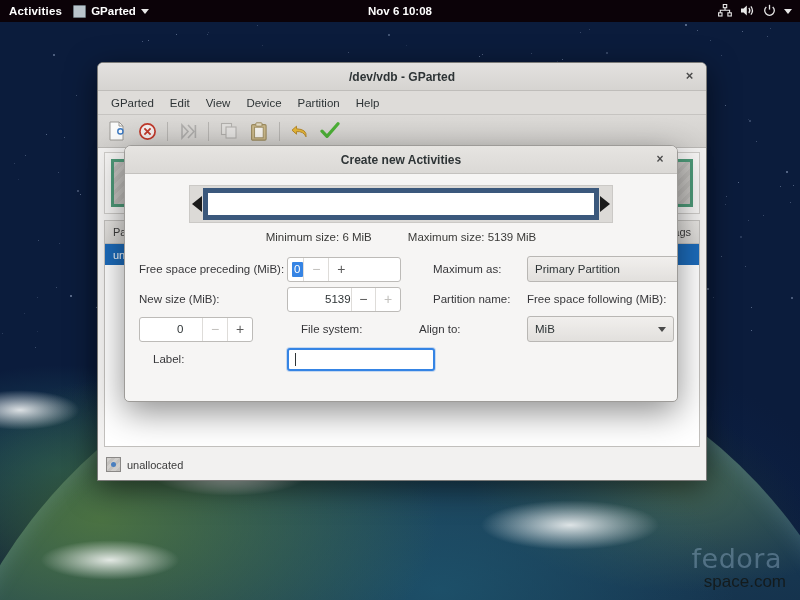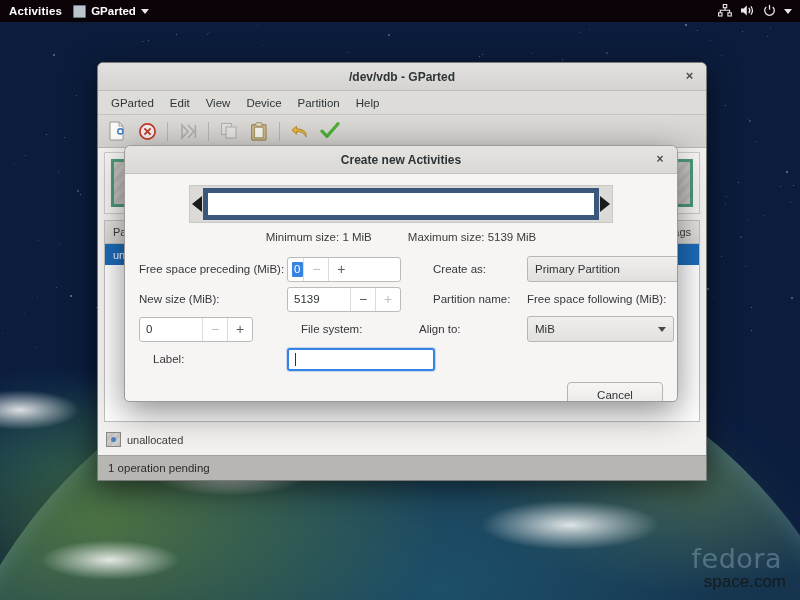--- a/index.html
+++ b/index.html
@@ -249,21 +249,21 @@
   #form .lbl.right-col { padding-left: 14px; }
 
   .spin {
     display: flex; align-items: stretch;
     width: 112px; height: 23px;
     background: #ffffff; border: 1px solid #bdbbb8; border-radius: 3px;
     overflow: hidden;
   }
   .spin .val {
     flex: 1; display: flex; align-items: center; padding-left: 6px;
-    font-size: 11.5px; color: #2e3436;
+    font-size: 11.5px; color: #2e3436; margin-left: 31px;
   }
   .spin .val.sel {
     background: #3584e4; color: #ffffff;
     margin: 3px 0 3px 4px; padding-left: 2px; padding-right: 3px;
     flex: none; align-self: center; height: 15px; border-radius: 1px;
   }
   .spin .btn {
     width: 24px; display: flex; align-items: center; justify-content: center;
     font-size: 14px; color: #5b5b5b; border-left: 1px solid #dedcd9;
   }
@@ -496,20 +496,21 @@
   <div id="site-mark">space.com</div>
 </div>
 
 <div id="topbar">
   <div class="activities">Activities</div>
   <div class="appmenu">
     <span class="appicon"></span>
     <span>GParted</span>
     <span class="caret-down"></span>
   </div>
+  <div class="clock">Nov 6  10:08</div>
   <div class="tray">
     <span>
       <svg width="14" height="13" viewBox="0 0 14 13">
         <rect x="5.3" y="0.5" width="3.4" height="3.2" fill="none" stroke="#e9e9e9" stroke-width="1.1"></rect>
         <rect x="0.6" y="8.8" width="3.4" height="3.2" fill="none" stroke="#e9e9e9" stroke-width="1.1"></rect>
         <rect x="9.9" y="8.8" width="3.4" height="3.2" fill="none" stroke="#e9e9e9" stroke-width="1.1"></rect>
         <path d="M7 3.8 V6.3 M2.3 8.7 V6.3 H11.6 V8.7" fill="none" stroke="#e9e9e9" stroke-width="1.1"></path>
       </svg>
     </span>
     <span>
@@ -622,58 +623,55 @@
     </div>
 
     <div id="gp-legend">
       <span class="swatch">
           <i></i>
         </span>
       <span>unallocated</span>
     </div>
   </div>
 
-  <div id="gp-statusbar">
-    <span>1 operation pending</span>
-  </div>
 </div>
 
 <div id="dialog">
 
   <div id="dlg-titlebar">
     <span>Create new Activities</span>
     <span class="close">×</span>
   </div>
 
   <div id="dlg-body">
 
     <div id="size-widget">
       <div class="track">
         <span class="arrow-l"></span>
         <div class="part"></div>
         <span class="arrow-r"></span>
       </div>
     </div>
 
     <div id="size-range">
-      <span>Minimum size: 1 MiB</span>
+      <span>Minimum size: 6 MiB</span>
       <span>Maximum size: 5139 MiB</span>
     </div>
 
     <div id="form">
 
       <div class="lbl">Free space preceding (MiB):</div>
       <div>
         <div class="spin">
           <span class="val sel">0</span>
           <span class="btn dim">−</span>
           <span class="btn">+</span>
         </div>
       </div>
-      <div class="lbl right-col">Create as:</div>
+      <div class="lbl right-col">Maximum as:</div>
       <div>
         <div class="combo">
           <span>Primary Partition</span>
           <span class="tri"></span>
         </div>
       </div>
 
       <div class="lbl">New size (MiB):</div>
       <div>
         <div class="spin">
@@ -706,15 +704,14 @@
         <div class="textfield focused">
           <span class="caret"></span>
           <span placeholder=""></span>
         </div>
       </div>
 
     </div>
   </div>
 
   <div id="dlg-actions">
-    <div class="dlg-btn">Cancel</div>
   </div>
 </div>
 
 </body></html>

